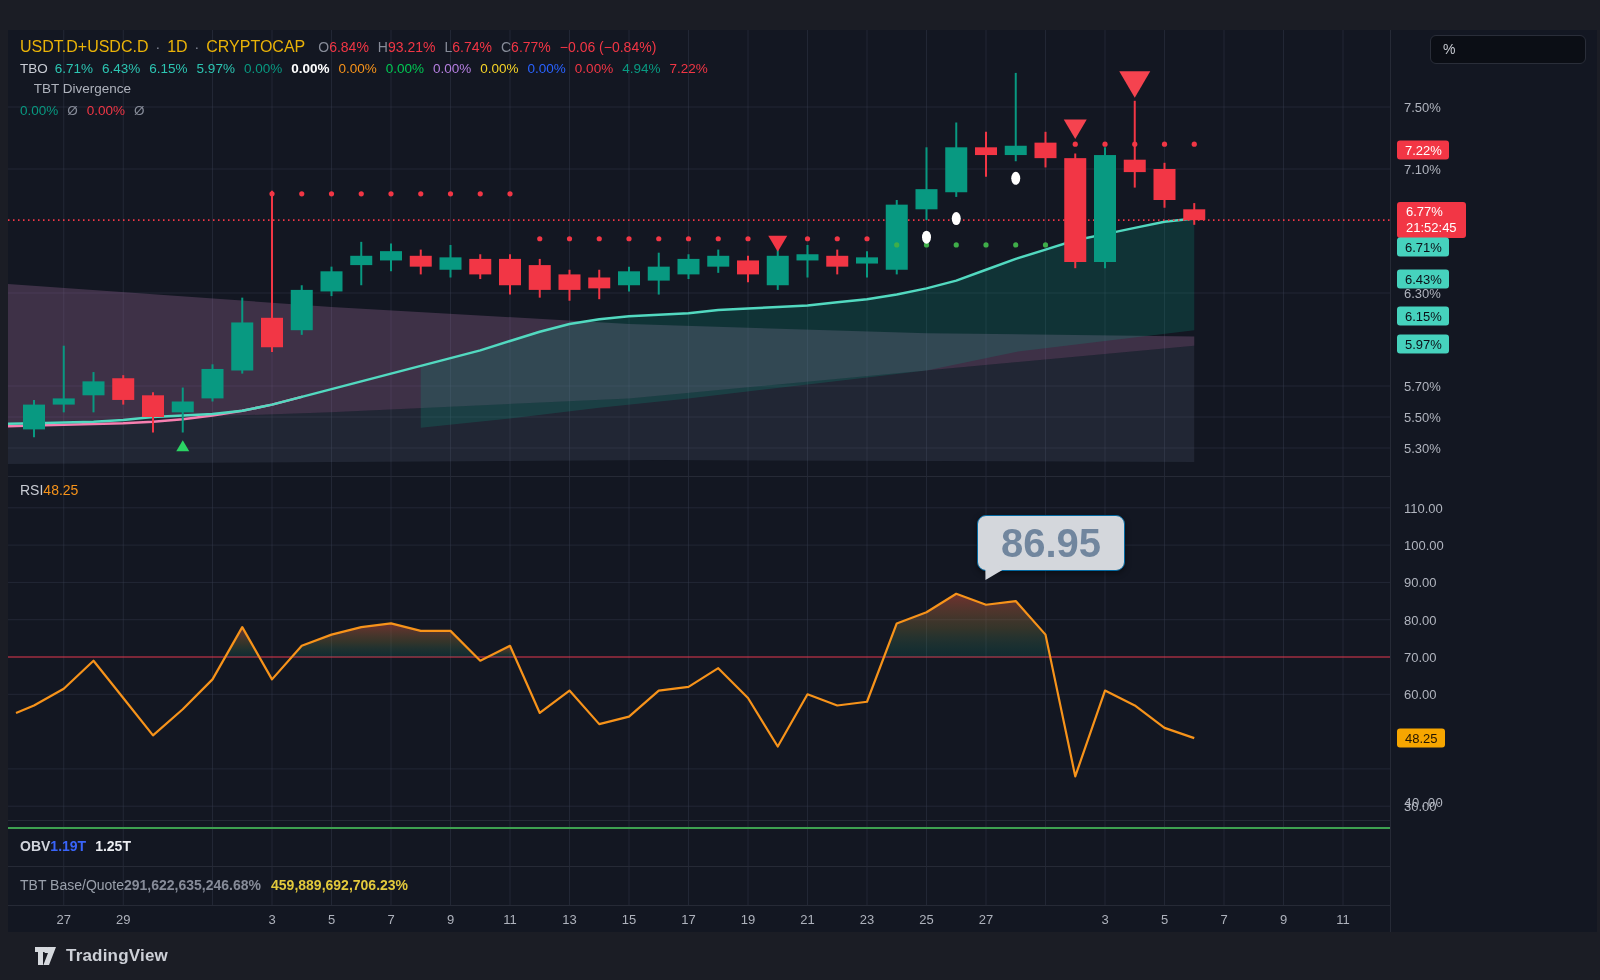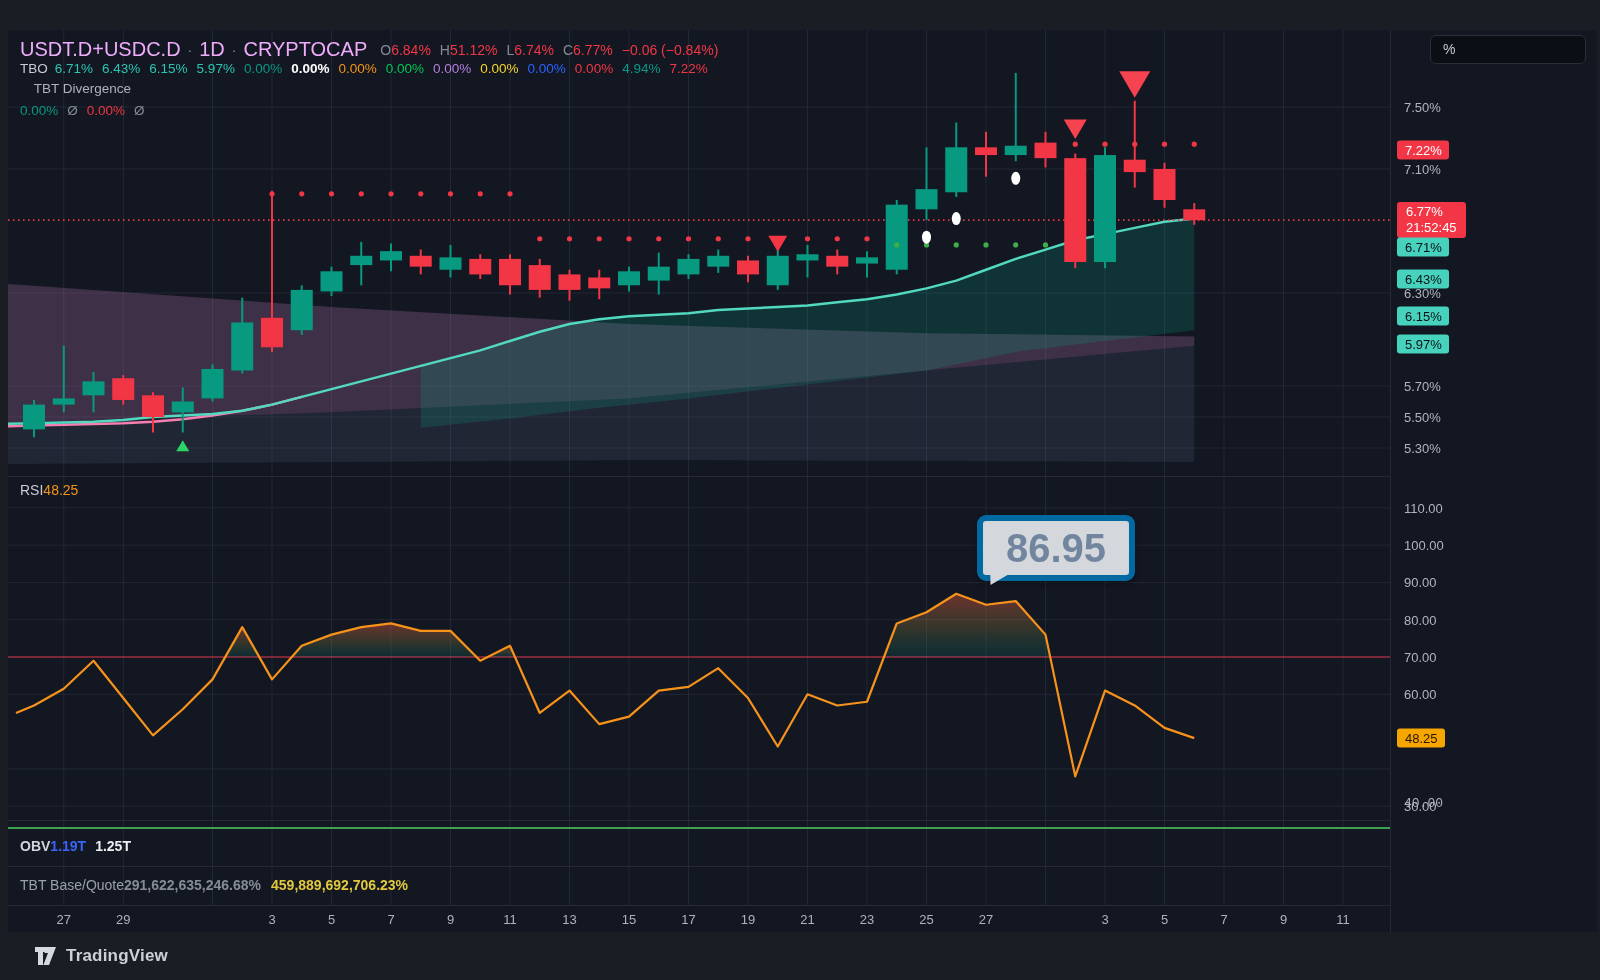--- a/index.html
+++ b/index.html
@@ -4,39 +4,39 @@
 <style>
   html,body{margin:0;padding:0;background:#1b1d25;width:1600px;height:980px;overflow:hidden;
     font-family:"Liberation Sans",sans-serif;-webkit-font-smoothing:antialiased;}
   .page{position:relative;width:1600px;height:980px;background:#1b1d25;}
   .top-attr{position:absolute;left:10px;top:8px;font-size:15px;font-weight:bold;color:#e4e5e9;letter-spacing:.1px;}
   .widget{position:absolute;left:8px;top:30px;width:1588px;height:902px;background:#131722;}
   .plot{position:absolute;left:0;top:0;width:1382px;height:902px;overflow:hidden;}
   #chart-svg{position:absolute;left:0;top:0;}
   .sep{position:absolute;left:0;width:1382px;height:0;border-top:1px solid #262a36;}
   .legend{position:absolute;left:12px;display:flex;align-items:center;gap:7px;white-space:nowrap;}
-  .legend .sym{color:#f0abfc;font-size:20px;}
+  .legend .sym{color:#eab308;font-size:16px;}
   .legend .dim{color:#868b98;}
   .l14{font-size:14px;}
   .l13{font-size:13.5px;}
   .obv-line{position:absolute;left:0;top:797px;width:1487px;height:0;border-top:2px solid #3ea150;z-index:4;}
   .axis{position:absolute;left:0;top:875px;width:1382px;height:27px;border-top:1px solid #262a36;overflow:hidden;}
   .axis span{position:absolute;top:6px;transform:translateX(-50%);font-size:13px;color:#aeb2bc;}
   .axis span.bold{color:#e6e8ee;font-weight:bold;margin-top:30px;}
   .scale{position:absolute;left:1382px;top:0;width:206px;height:902px;border-left:1px solid #262a36;background:#131722;}
   .scale .tick{position:absolute;left:13px;transform:translateY(-50%);font-size:13px;color:#b0b4be;}
   .unit-btn{position:absolute;left:39px;top:5px;width:142px;height:27px;background:#0b0e15;border:1px solid #2a2e39;
     border-radius:6px;color:#c7cad1;font-size:14px;line-height:27px;padding-left:12px;}
   .badge{position:absolute;left:6px;transform:translateY(-50%);border-radius:3px;font-size:13px;
     padding:2px 7px 2px 8px;line-height:15px;white-space:nowrap;}
   .badge.red{background:#f23645;color:#fff;}
   .badge.teal{background:#46d2bd;color:#0b1018;}
   .badge.orange{background:#f7a600;color:#231502;}
   .badge.twoline{text-align:left;line-height:16px;padding:2px 9px;}
-  .tooltip{position:absolute;left:969px;top:485px;width:146px;height:54px;background:#d4d7dc;border:6px solid #0369a1;
+  .tooltip{position:absolute;left:969px;top:485px;width:146px;height:54px;background:#d4d7dc;border:1px solid #0369a1;
     border-radius:9px;z-index:6;display:flex;align-items:center;justify-content:center;
     font-size:40px;font-weight:bold;color:#71869e;box-shadow:0 2px 6px rgba(0,0,0,.45);}
   .tooltip .tail{position:absolute;left:4px;bottom:-12px;width:0;height:0;border-left:6px solid transparent;
     border-right:16px solid transparent;border-top:18px solid #d4d7dc;transform:rotate(18deg);}
   .footer{position:absolute;left:34px;top:946px;display:flex;align-items:center;gap:9px;}
   .footer .brand{color:#cdd0d7;font-size:17px;font-weight:600;letter-spacing:.2px;}
   .row-label{position:absolute;left:12px;display:flex;align-items:center;white-space:nowrap;}
 </style>
 </head>
 <body>
@@ -224,21 +224,21 @@
         </svg>
 
       <div class="legend l14" style="top:8px;">
         <span class="sym">USDT.D+USDC.D</span>
         <span class="dim">·</span>
         <span class="sym">1D</span>
         <span class="dim">·</span>
         <span class="sym">CRYPTOCAP</span>
         <span id="ohlc-values" style="display:flex;gap:9px;margin-left:6px;">
             <span><span style="color: rgb(134, 139, 152);">O</span><span style="color: rgb(242, 54, 69);">6.84%</span></span>
-            <span><span style="color: rgb(134, 139, 152);">H</span><span style="color: rgb(242, 54, 69);">51.12%</span></span>
+            <span><span style="color: rgb(134, 139, 152);">H</span><span style="color: rgb(242, 54, 69);">93.21%</span></span>
             <span><span style="color: rgb(134, 139, 152);">L</span><span style="color: rgb(242, 54, 69);">6.74%</span></span>
             <span><span style="color: rgb(134, 139, 152);">C</span><span style="color: rgb(242, 54, 69);">6.77%</span></span>
             <span style="color: rgb(242, 54, 69);">−0.06 (−0.84%)</span>
           </span>
       </div>
 
       <div class="legend l13" style="top:31px;">
         <span style="color:#c9ccd4;">TBO</span>
         <span id="tbo-values" style="display:flex;gap:9px;">
             <span style="color: rgb(44, 197, 178);">6.71%</span>

